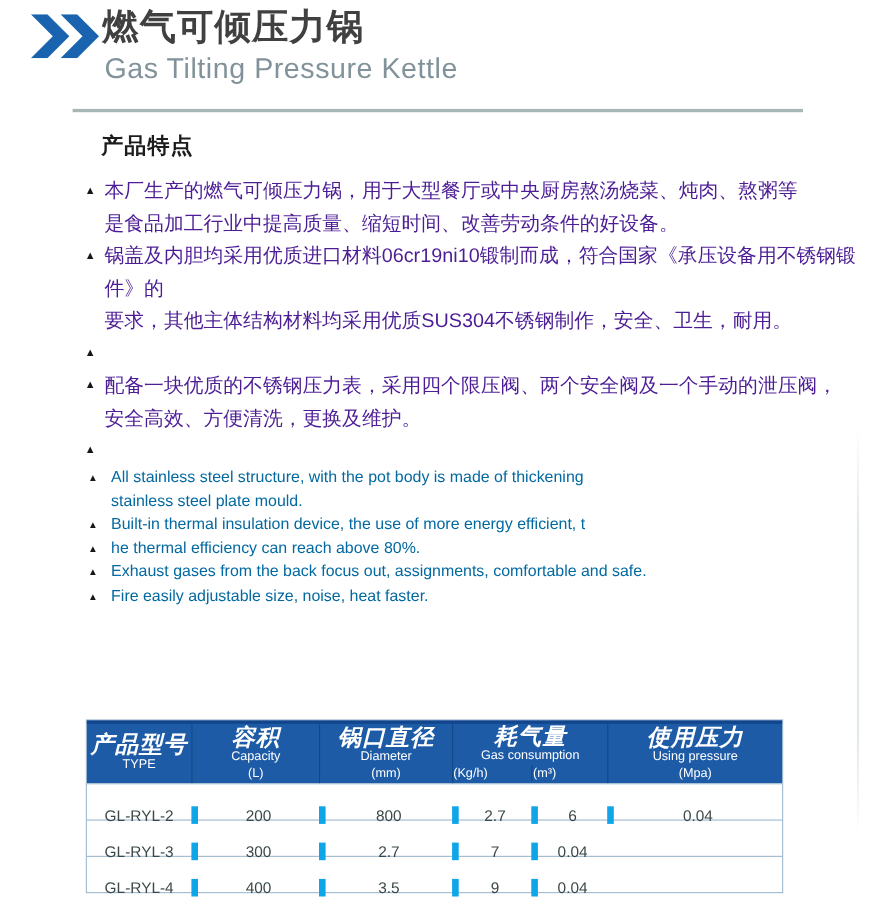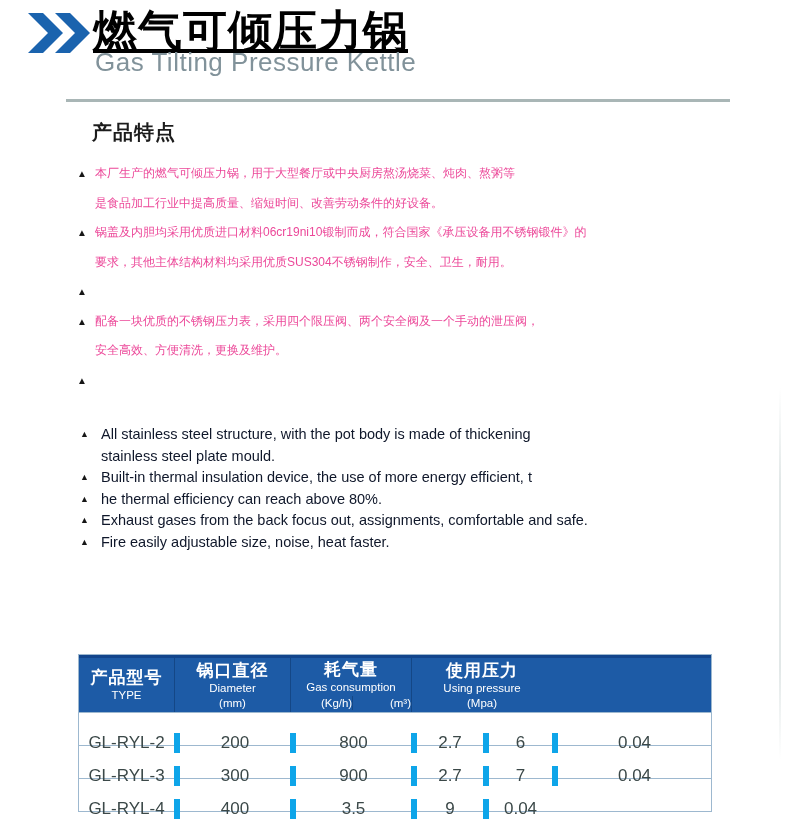--- a/index.html
+++ b/index.html
@@ -4,82 +4,82 @@
 <style>
   html,body { margin:0; padding:0; background:#ffffff; }
   #page {
     position:relative; width:800px; height:827px; background:#ffffff;
     overflow:hidden; font-family:"Liberation Sans", sans-serif;
   }
 
   
   .logo-icon { position:absolute; left:28px; top:13px; width:62px; height:40px; }
   .title-cn {
-    position:absolute; left:93px; top:2px; font-size:44px; font-weight:bold;
-    color:#000000; letter-spacing:1px; white-space:nowrap;text-decoration:underline;
+    position:absolute; left:93px; top:2px; font-size:33px; font-weight:bold;
+    color:#404040; letter-spacing:1px; white-space:nowrap;
   }
   .title-en {
     position:absolute; left:95px; top:47px; font-size:26px; font-weight:normal;
     color:#81929a; letter-spacing:0.5px; white-space:nowrap;
   }
   .divider {
     position:absolute; left:66px; top:99px; width:664px; height:3px;
     background:#a9b6b6;
   }
 
   
   .section-heading {
     position:absolute; left:92px; top:119px; font-size:20px; font-weight:bold;
     color:#1c1c1c; letter-spacing:1px;
   }
   .cn-bullets { position:absolute; left:77px; top:159px; width:716px; }
   .cn-bullet { display:flex; }
   .cn-bullet .marker {
     flex:none; width:18px; font-size:10px; color:#161616; line-height:29.5px;
   }
-  .cn-bullet .lines { font-size:12px; color:#ec4899; line-height:29.5px; }
+  .cn-bullet .lines { font-size:18px; color:#4c1d95; line-height:29.5px; }
 
   .en-bullets { position:absolute; left:80px; top:424px; width:620px; }
   .en-bullet { display:flex; }
   .en-bullet .marker {
     flex:none; width:21px; font-size:9px; color:#161616; line-height:21.5px;
   }
-  .en-bullet .lines { font-size:14.5px; color:#0f172a; line-height:21.5px; }
+  .en-bullet .lines { font-size:14.5px; color:#0369a1; line-height:21.5px; }
 
   
   .spec-table {
     position:absolute; left:78px; top:654px; width:634px;
     border:1px solid #9db8cf; box-sizing:border-box; background:#ffffff;
   }
   .t-header {
     display:grid; grid-template-columns:95px 116px 121px 141px 159px;
     background:#1d5ba6; border-top:3px solid #12458c; height:54px;
     color:#ffffff;
   }
   .h-cell {
     display:flex; flex-direction:column; justify-content:center; align-items:center;
     box-sizing:border-box;
   }
   .h-cell + .h-cell { border-left:1px solid rgba(13,54,108,0.55); }
-  .h-cn { font-size:17px; font-weight:bold; line-height:19px; letter-spacing:1px; }
+  .h-cn { font-size:21px; font-weight:bold; line-height:19px; letter-spacing:1px;font-style:italic; }
   .h-en { font-size:11.5px; line-height:13px; margin-top:2px; }
   .h-units { display:flex; width:100%; margin-top:2px; }
   .h-units span {
-    font-size:11.5px; line-height:14px; text-align:right; box-sizing:border-box;
+    font-size:11.5px; line-height:14px; text-align:left; box-sizing:border-box;
   }
   .unit-a { width:72px; }
   .unit-b { width:69px; border-left:1px solid rgba(13,54,108,0.55); }
 
   .t-row {
     display:grid; grid-template-columns:95px 116px 121px 72px 69px 159px;
     height:32px; border-top:1px solid #9db8cf;
   }
   .t-cell {
     display:flex; align-items:center; justify-content:center;
-    font-size:17px; color:#3b4848; box-sizing:border-box;margin-top:20px;
+    font-size:14px; color:#3b4848; box-sizing:border-box;margin-top:20px;
   }
   .t-cell + .t-cell { border-left:6px solid #0ea5e9; }
 
   
   .edge-shade {
     position:absolute; left:779px; top:388px; width:2px; height:372px;
     background:linear-gradient(#ffffff, #e2e8e8 25%, #e2e8e8 75%, #ffffff);
   }
 </style>
 </head>
@@ -161,20 +161,25 @@
     </div>
   </div>
 
   <div class="spec-table">
     <div class="t-header">
       <div class="h-cell">
         <div class="h-cn">产品型号</div>
         <div class="h-en">TYPE</div>
       </div>
       <div class="h-cell">
+        <div class="h-cn">容积</div>
+        <div class="h-en">Capacity</div>
+        <div class="h-en">(L)</div>
+      </div>
+      <div class="h-cell">
         <div class="h-cn">锅口直径</div>
         <div class="h-en">Diameter</div>
         <div class="h-en">(mm)</div>
       </div>
       <div class="h-cell">
         <div class="h-cn">耗气量</div>
         <div class="h-en">Gas consumption</div>
         <div class="h-units">
           <span class="unit-a">(Kg/h)</span>
           <span class="unit-b">(m³)</span>
@@ -191,21 +196,20 @@
       <div class="t-cell">GL-RYL-2</div>
       <div class="t-cell">200</div>
       <div class="t-cell">800</div>
       <div class="t-cell">2.7</div>
       <div class="t-cell">6</div>
       <div class="t-cell">0.04</div>
     </div>
     <div class="t-row">
       <div class="t-cell">GL-RYL-3</div>
       <div class="t-cell">300</div>
-      <div class="t-cell">900</div>
       <div class="t-cell">2.7</div>
       <div class="t-cell">7</div>
       <div class="t-cell">0.04</div>
     </div>
     <div class="t-row">
       <div class="t-cell">GL-RYL-4</div>
       <div class="t-cell">400</div>
       <div class="t-cell">3.5</div>
       <div class="t-cell">9</div>
       <div class="t-cell">0.04</div>

